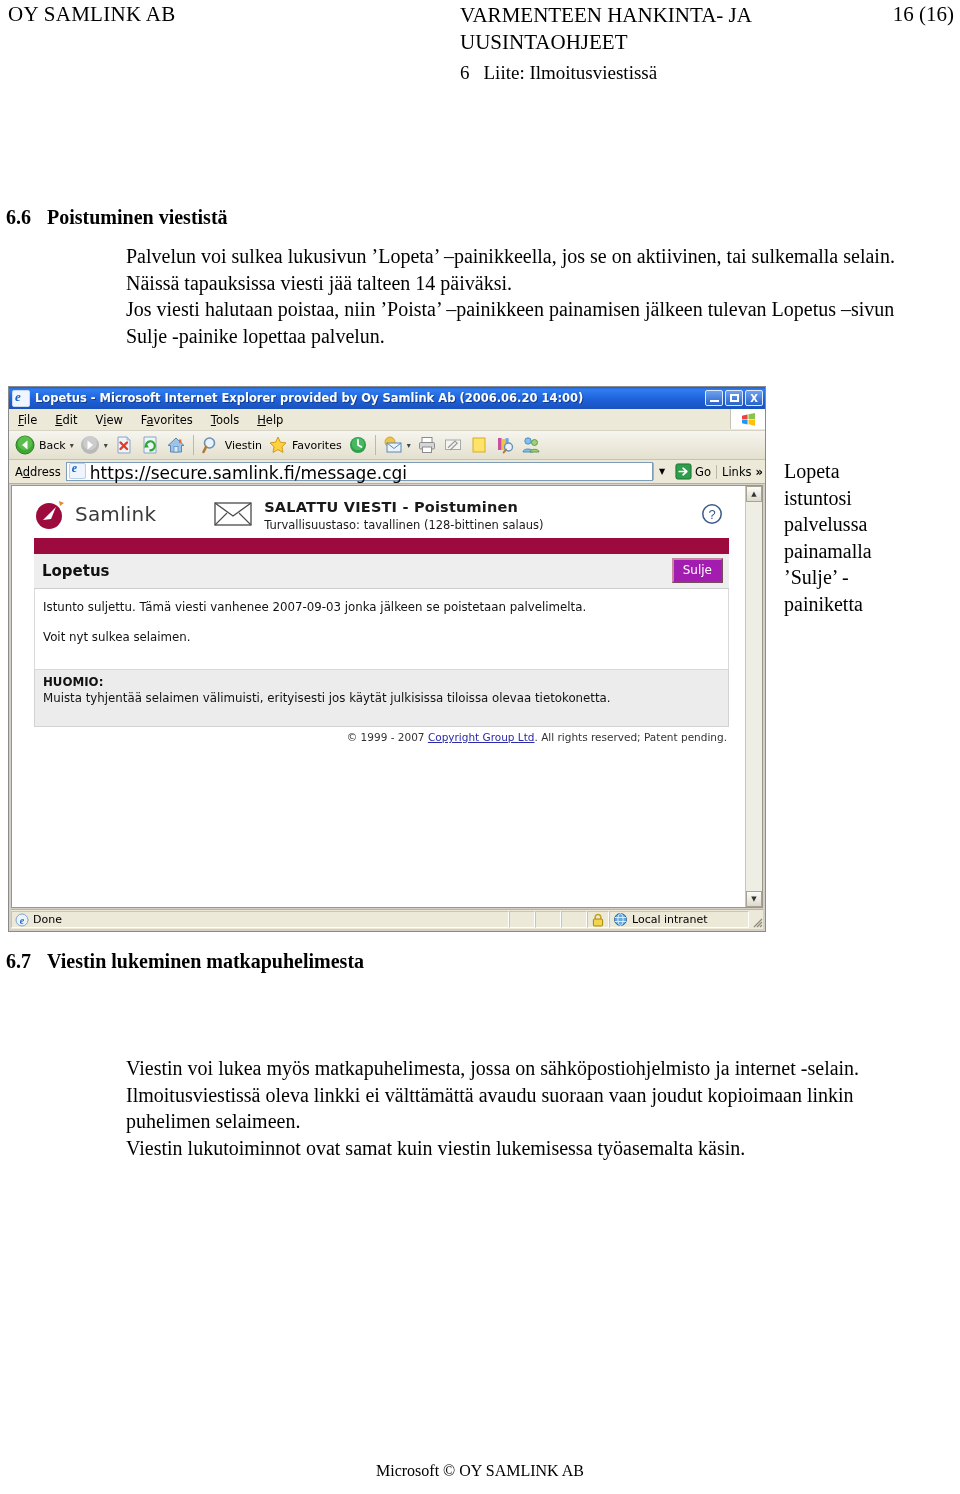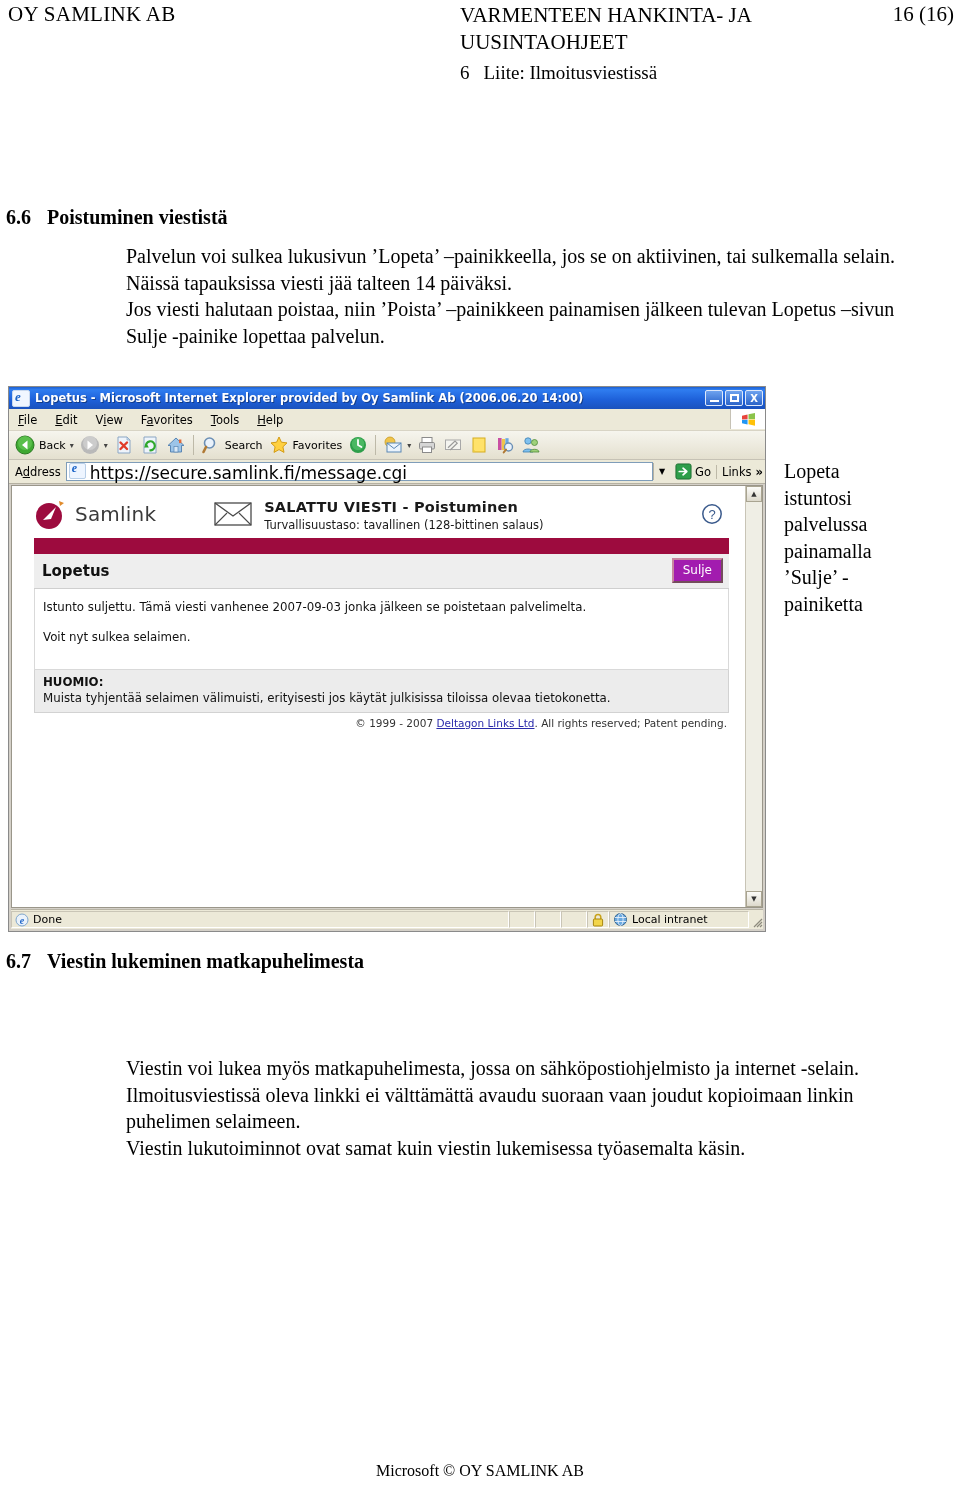--- a/index.html
+++ b/index.html
@@ -295,21 +295,21 @@
     font-size: 11.8px;
     color:#111;
     line-height: 16px;
   }
   .sm-body p { margin: 2px 0 14px 0; }
   .sm-note {
     margin: 0 16px 0 22px;
     background: #ececec;
     border: 1px solid #d2d2d2;
     border-top: none;
-    padding: 4px 8px 6px 8px;
+    padding: 4px 8px 20px 8px;
     font-size: 11.8px;
     line-height: 16px;
     color:#111;
   }
   .sm-note .hd { font-weight: bold; }
   .sm-copy {
     margin: 4px 18px 0 22px;
     text-align: right;
     font-size: 10.5px;
     color: #333;
@@ -467,21 +467,21 @@
         <rect x="13" y="4.5" width="2.4" height="3.6" fill="#e06a3a"></rect>
         <rect x="8" y="11.5" width="4" height="5.5" fill="#d9e8f6" stroke="#5b87b4" stroke-width=".7"></rect>
       </svg>
     </span>
     <span class="tb-sep"></span>
     <span class="tb-item">
       <svg class="ic" viewBox="0 0 20 20">
         <circle cx="8.5" cy="8" r="5" fill="#eaf2fb" stroke="#6b8fb5" stroke-width="1.6"></circle>
         <path d="M5 12 L2.5 17" stroke="#b07a35" stroke-width="2.6" stroke-linecap="round"></path>
       </svg>
-      <span class="tb-label">Search</span>
+      <span class="tb-label">Viestin</span>
     </span>
     <span class="tb-item">
       <svg class="ic" viewBox="0 0 20 20">
         <path d="M10 2 L12.4 7.2 L18 7.9 L13.9 11.8 L15 17.4 L10 14.6 L5 17.4 L6.1 11.8 L2 7.9 L7.6 7.2 Z" fill="#ffd040" stroke="#d39b14" stroke-width="1"></path>
       </svg>
       <span class="tb-label">Favorites</span>
     </span>
     <span class="tb-item">
       <svg class="ic" viewBox="0 0 20 20">
         <circle cx="10" cy="10" r="8" fill="#2e9e4a"></circle>
@@ -600,21 +600,21 @@
         <p>Istunto suljettu. Tämä viesti vanhenee 2007-09-03 jonka jälkeen se poistetaan palvelimelta.</p>
         <p>Voit nyt sulkea selaimen.</p>
       </div>
 
       <div class="sm-note">
         <div class="hd">HUOMIO:</div>
         <div>Muista tyhjentää selaimen välimuisti, erityisesti jos käytät julkisissa tiloissa olevaa tietokonetta.</div>
       </div>
 
       <div class="sm-copy">
-        <span>© 1999 - 2007 </span><a href="#">Deltagon Links Ltd</a><span>. All rights reserved; Patent pending.</span>
+        <span>© 1999 - 2007 </span><a href="#">Copyright Group Ltd</a><span>. All rights reserved; Patent pending.</span>
       </div>
 
     </div>
 
     <div class="ie-vscroll">
       <span class="sb-btn">▲</span>
       <span class="sb-btn">▼</span>
     </div>
   </div>
 

